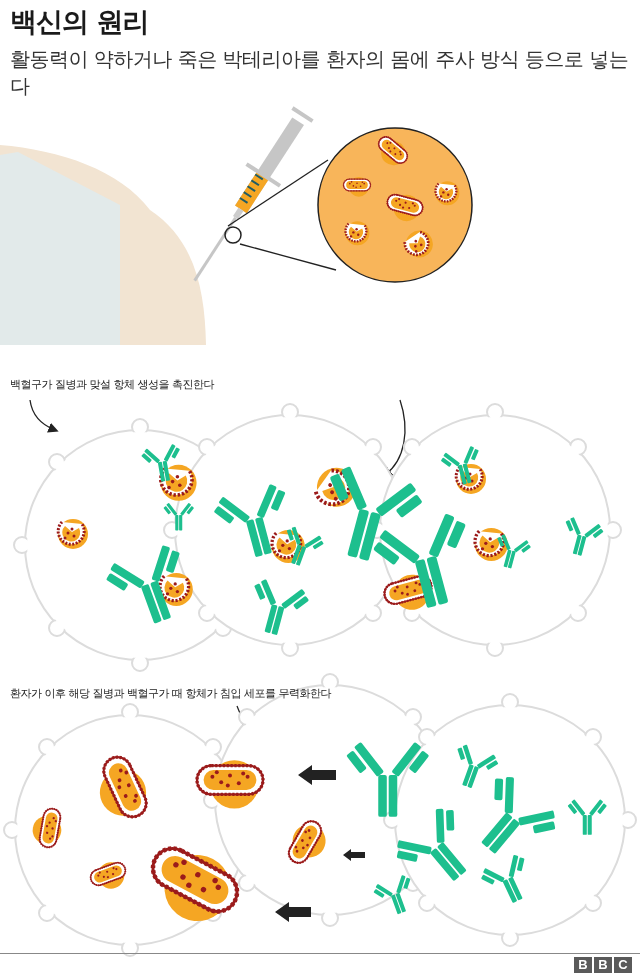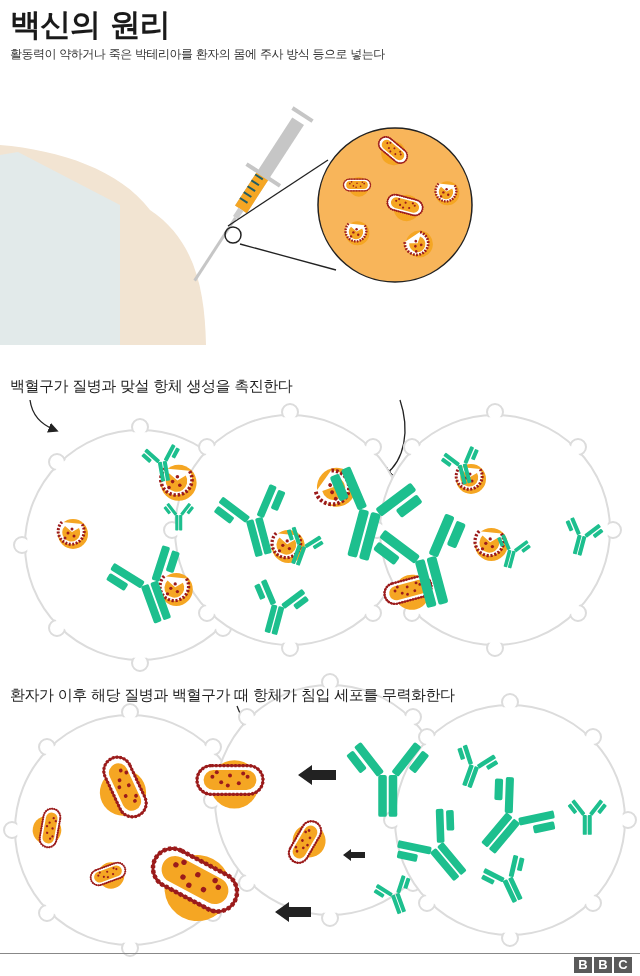--- a/index.html
+++ b/index.html
@@ -1,19 +1,19 @@
 <!DOCTYPE html>
 <html><head>
 <meta charset="utf-8">
 <style>
   html, body { margin:0; padding:0; background:#fff; }
   body { width:640px; height:976px; position:relative; overflow:hidden; font-family:"DejaVu Sans", sans-serif; color:#222; }
-  .title { position:absolute; left:10px; top:4px; font-size:31px; font-weight:bold; letter-spacing:-1px; color:#1a1a1a; }
-  .subtitle { position:absolute; left:10px; top:46px; font-size:12px; color:#333; letter-spacing:-0.5px; }
-  .caption { position:absolute; left:10px; font-size:15px; color:#222; letter-spacing:-0.5px; }
+  .title { position:absolute; left:10px; top:4px; font-size:27px; font-weight:bold; letter-spacing:-1px; color:#1a1a1a; }
+  .subtitle { position:absolute; left:10px; top:46px; font-size:20px; color:#333; letter-spacing:-0.5px; }
+  .caption { position:absolute; left:10px; font-size:11px; color:#222; letter-spacing:-0.5px; }
   .cap1 { top:377px; }
   .cap2 { top:686px; }
   svg.layer { position:absolute; left:0; top:0; }
   .footer-rule { position:absolute; left:0; top:953px; width:640px; height:1px; background:#888; }
   .bbc { position:absolute; right:8px; top:957px; display:flex; gap:2px; }
   .bbc span { width:18px; height:16px; background:#5a5a5a; color:#fff; font-family:"Liberation Sans", sans-serif; font-weight:bold; font-size:13px; line-height:16px; text-align:center; }
 </style>
 </head>
 <body>
 

